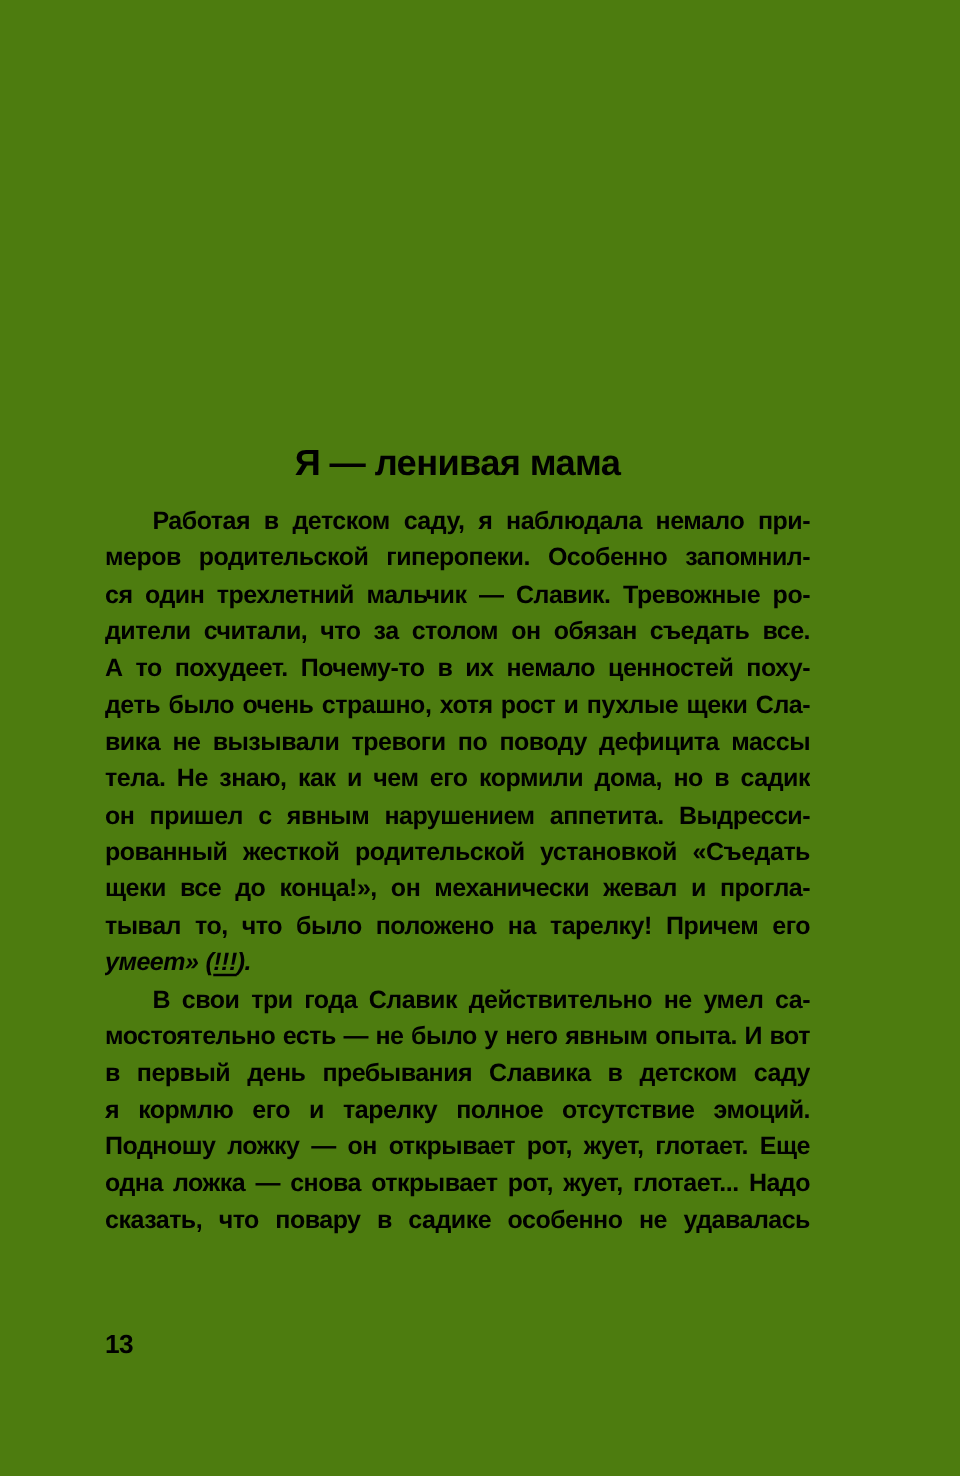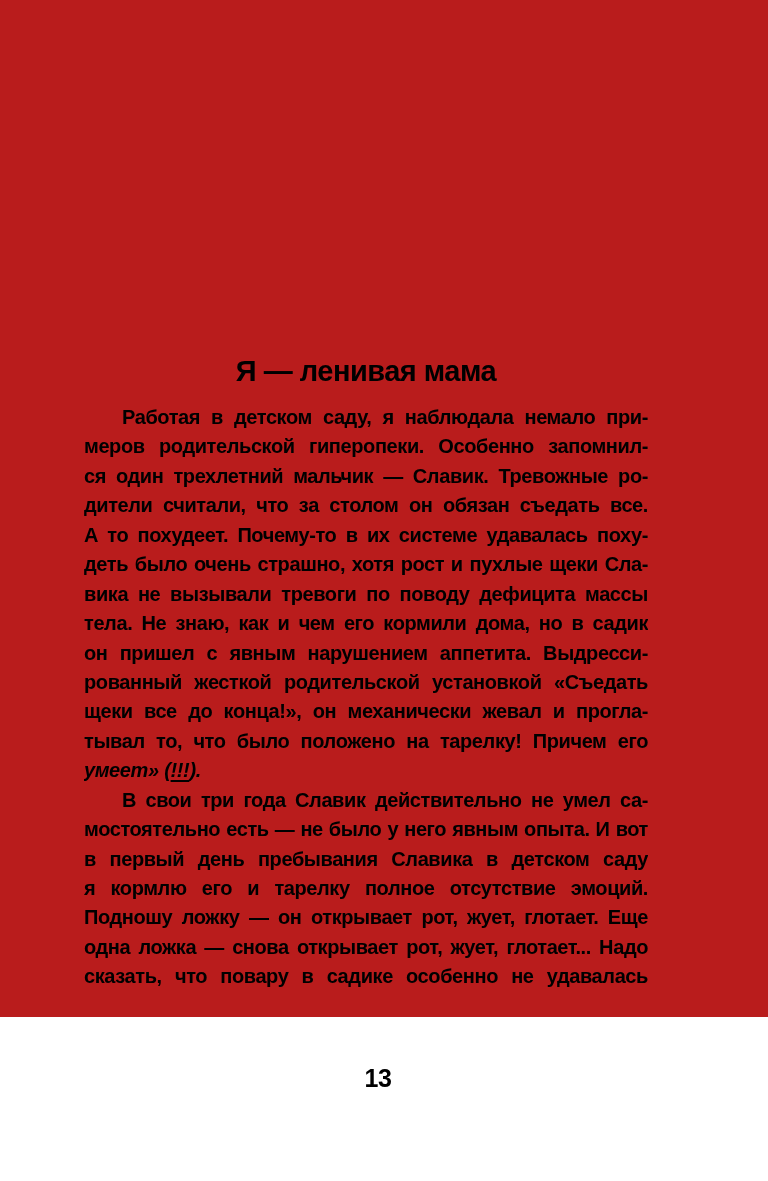--- a/index.html
+++ b/index.html
@@ -10,22 +10,22 @@
   body {
     width: 768px;
     height: 1181px;
     font-family: "Liberation Sans", sans-serif;
     color: #000000;
     overflow: hidden;
   }
   .page {
     position: relative;
     width: 768px;
-    height: 1017px;
-    background: #b91c1c;
+    height: 1181px;
+    background: #4d7c0f;
   }
   .chapter-title {
     position: absolute;
     top: 353px;
     left: 84px;
     width: 564px;
     margin: 0;
     text-align: center;
     font-size: 29px;
     font-weight: 700;
@@ -59,40 +59,39 @@
     font-style: italic;
   }
   .underline {
     text-decoration: underline;
     text-decoration-thickness: 2px;
     text-underline-offset: 3px;
   }
   .page-number {
     position: absolute;
     top: 1064px;
-    left: 96px;
+    left: 84px;
     width: 564px;
-    text-align: center;
-    font-size: 25px;
+    font-size: 21px;
     font-weight: 700;
     letter-spacing: -0.5px;
   }
 </style>
 </head>
 <body>
 
 <div class="page">
   <h1 class="chapter-title">Я — ленивая мама</h1>
 
   <div class="text-block">
       <div class="line indent">Работая в детском саду, я наблюдала немало при-</div>
       <div class="line">меров родительской гиперопеки. Особенно запомнил-</div>
       <div class="line">ся один трехлетний мальчик — Славик. Тревожные ро-</div>
       <div class="line">дители считали, что за столом он обязан съедать все.</div>
-      <div class="line">А то похудеет. Почему-то в их системе удавалась поху-</div>
+      <div class="line">А то похудеет. Почему-то в их немало ценностей поху-</div>
       <div class="line">деть было очень страшно, хотя рост и пухлые щеки Сла-</div>
       <div class="line">вика не вызывали тревоги по поводу дефицита массы</div>
       <div class="line">тела. Не знаю, как и чем его кормили дома, но в садик</div>
       <div class="line">он пришел с явным нарушением аппетита. Выдресси-</div>
       <div class="line">рованный жесткой родительской установкой «Съедать</div>
       <div class="line">щеки все до конца!», он механически жевал и прогла-</div>
       <div class="line">тывал то, что было положено на тарелку! Причем его</div>
       <div class="line last"><span class="">умеет» (</span><span class="underline">!!!</span><span class="">).</span></div>
       <div class="line indent">В свои три года Славик действительно не умел са-</div>
       <div class="line">мостоятельно есть — не было у него явным опыта. И вот</div>

